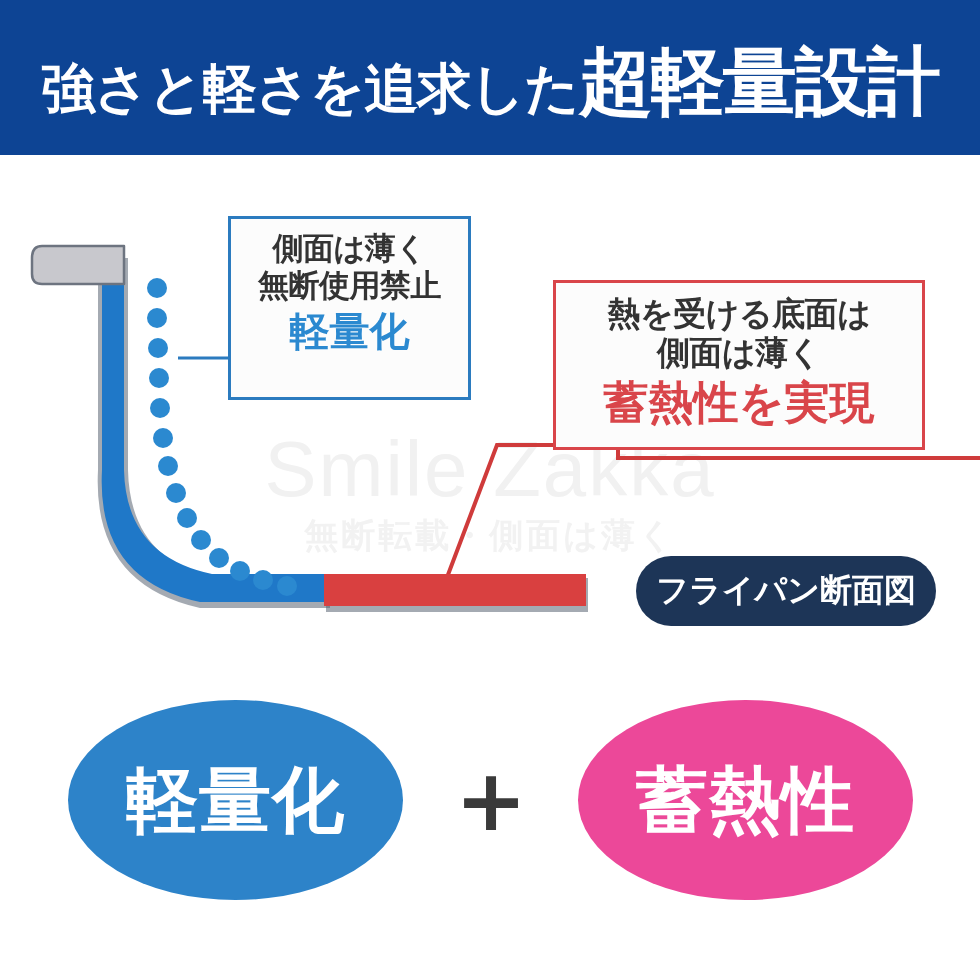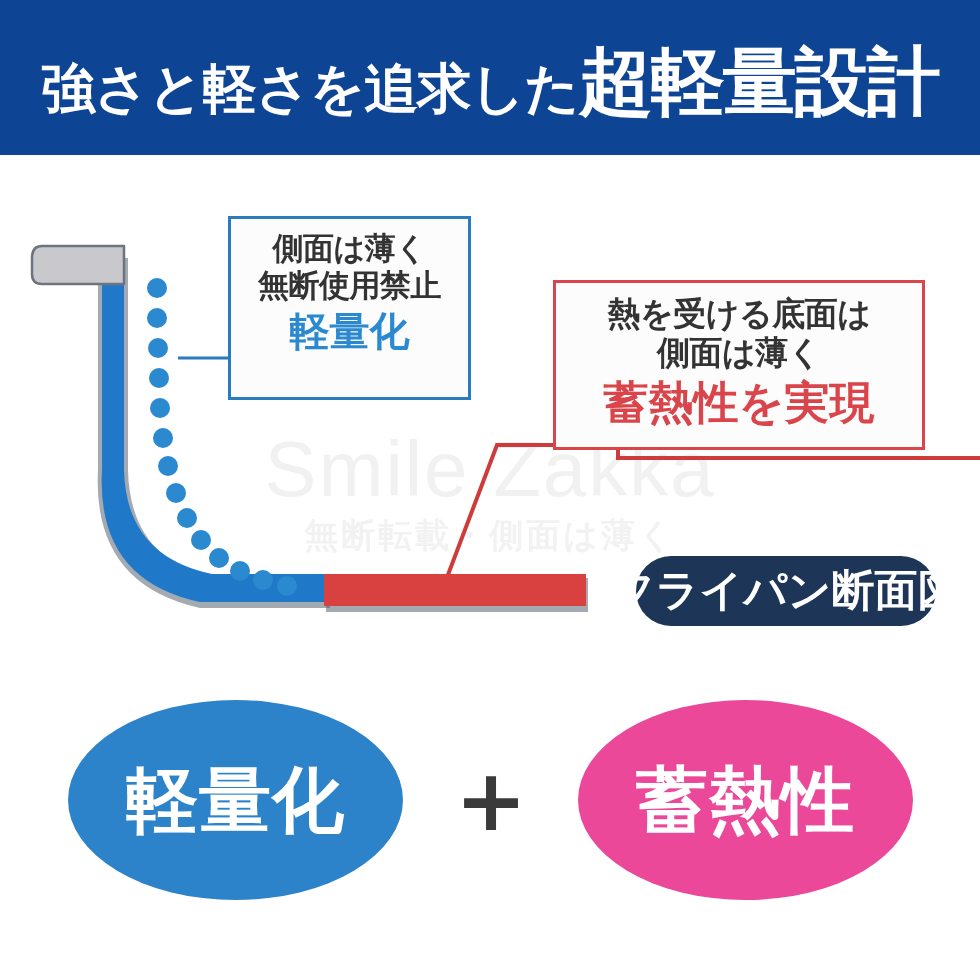--- a/index.html
+++ b/index.html
@@ -137,21 +137,21 @@
     width: 300px;
     height: 70px;
     background: #1d3557;
     border-radius: 35px;
     display: flex;
     align-items: center;
     justify-content: center;
   }
   #badge-section-label-text {
     color: #ffffff;
-    font-size: 43px;
+    font-size: 32px;
     font-weight: 700;
     letter-spacing: 0px;
     white-space: nowrap;
   }
 
   
   #summary-row {
     position: absolute;
     left: 0;
     top: 700px;

